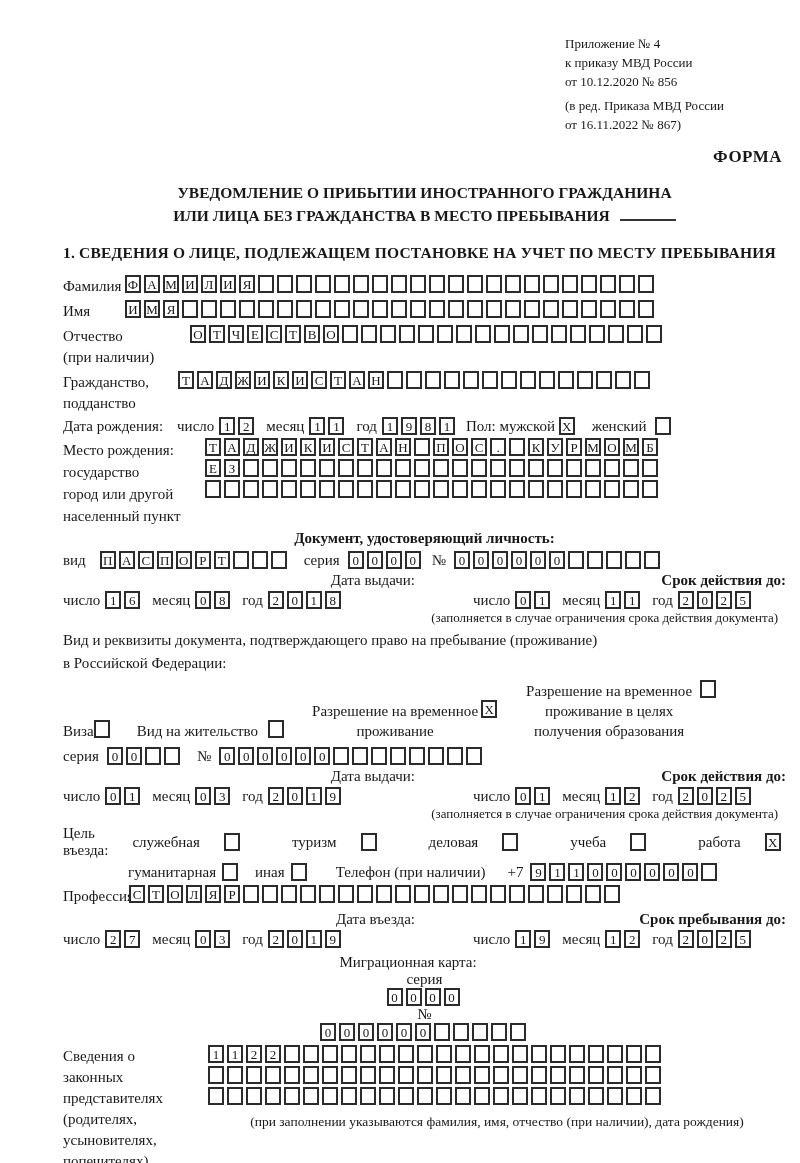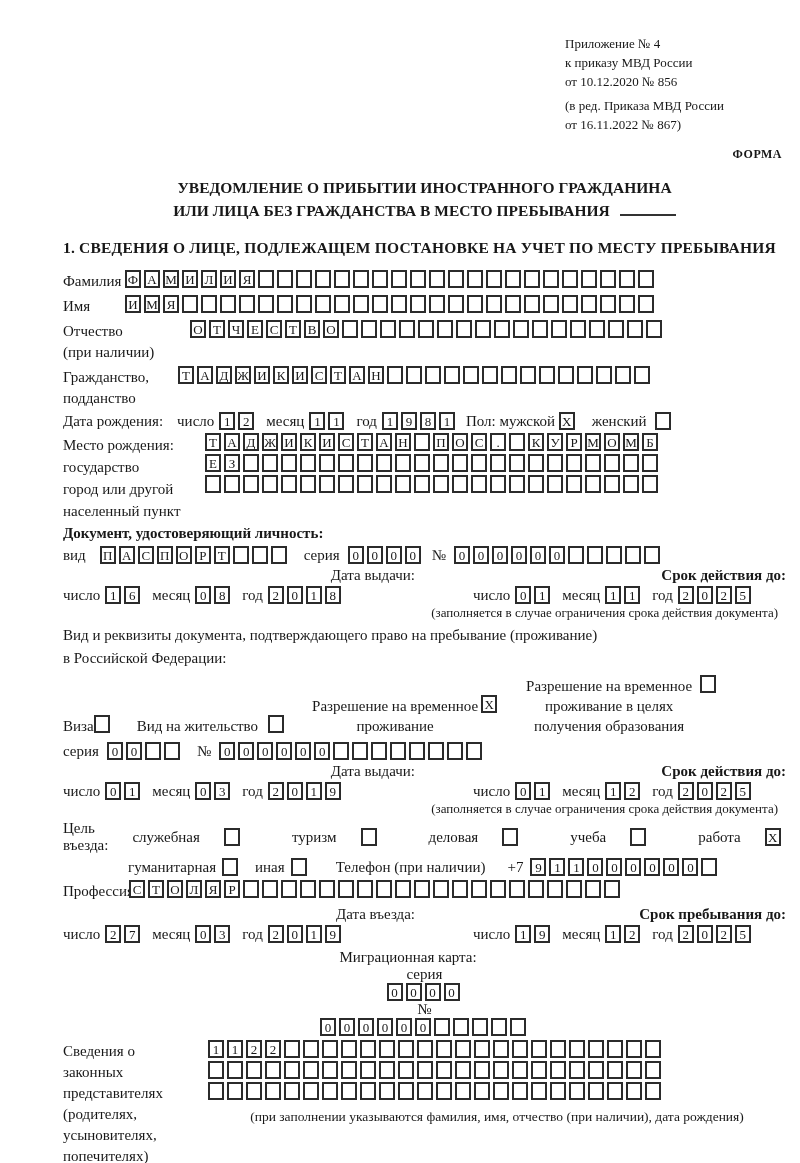--- a/index.html
+++ b/index.html
@@ -7,21 +7,21 @@
   body {
     width: 800px; height: 1163px; overflow: hidden;
     font-family: "Liberation Serif", "DejaVu Serif", serif;
     color: #181818; font-size: 15px;
   }
   .page { width: 800px; height: 1163px; padding: 34px 14px 0 63px; }
 
   
   .appendix { margin-left: 502px; line-height: 19px; font-size: 13px; }
   .appendix .rev { margin-top: 5px; }
-  .forma { text-align: right; font-weight: bold; font-size: 12px; margin-top: 13px; padding-right: 4px; letter-spacing: 0.5px; }
+  .forma { text-align: right; font-weight: bold; font-size: 17px; margin-top: 13px; padding-right: 4px; letter-spacing: 0.5px; }
 
   
   .title { text-align: center; font-weight: bold; font-size: 15.5px; line-height: 23px; margin-top: 14px; }
   .blank-line { display: inline-block; width: 56px; border-bottom: 2px solid #333; margin-left: 10px; vertical-align: baseline; }
 
   .sec-heading { font-weight: bold; font-size: 15.5px; margin-top: 17px; margin-bottom: 13px; letter-spacing: 0.2px; }
 
   
   .cells { display: inline-flex; flex: none; }
   .cell {
@@ -47,21 +47,21 @@
   .dg { display: inline-flex; align-items: center; }
   .dg .dlabel { margin-right: 5px; }
   .dg .cells { margin-right: 9px; }
   .dg .cells:last-child { margin-right: 0; }
   .note { text-align: right; font-size: 13px; padding-right: 8px; margin-top: 1px; margin-bottom: 3px; }
 
   .inline-row { display: flex; align-items: center; margin-bottom: 3px; text-align: right; }
   .inline-row .gap-s { width: 8px; flex: none; }
   .inline-row .gap-m { width: 14px; flex: none; }
 
-  .doc-heading { text-align: left; font-weight: bold; margin: 3px 0 4px 0; }
+  .doc-heading { text-align: center; font-weight: bold; margin: 3px 0 4px 0; }
 
   .intro { line-height: 23px; }
 
   
   .opt-row { display: flex; align-items: flex-end; margin: 4px 0 6px 0; }
   .opt { display: flex; align-items: flex-start; }
   .opt .olabel { line-height: 20px; padding-top: 2px; }
   .opt .olabel.c2 { width: 172px; text-align: center; }
   .opt .olabel.c3 { width: 182px; text-align: center; }
   .opt .cells { margin-top: 1px; }

